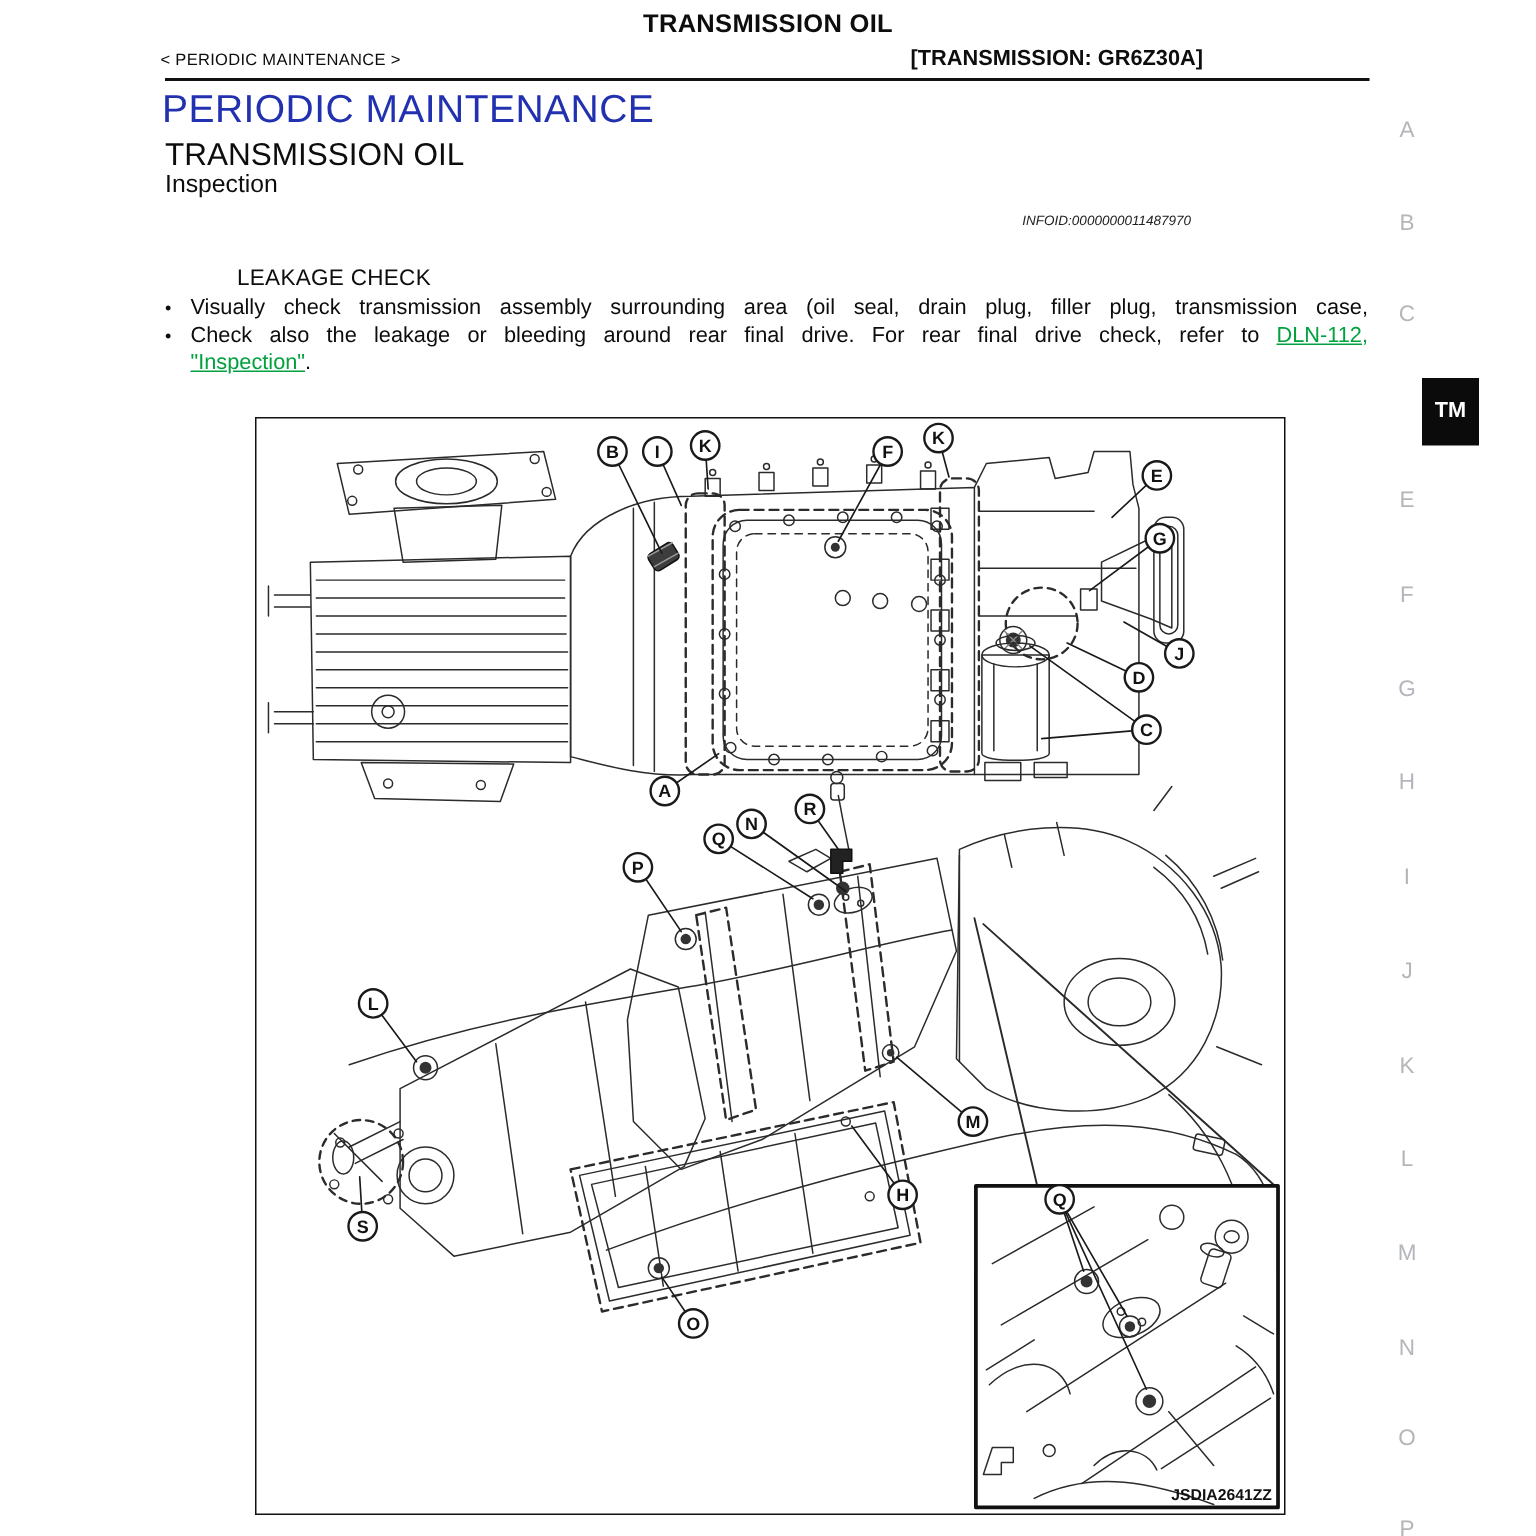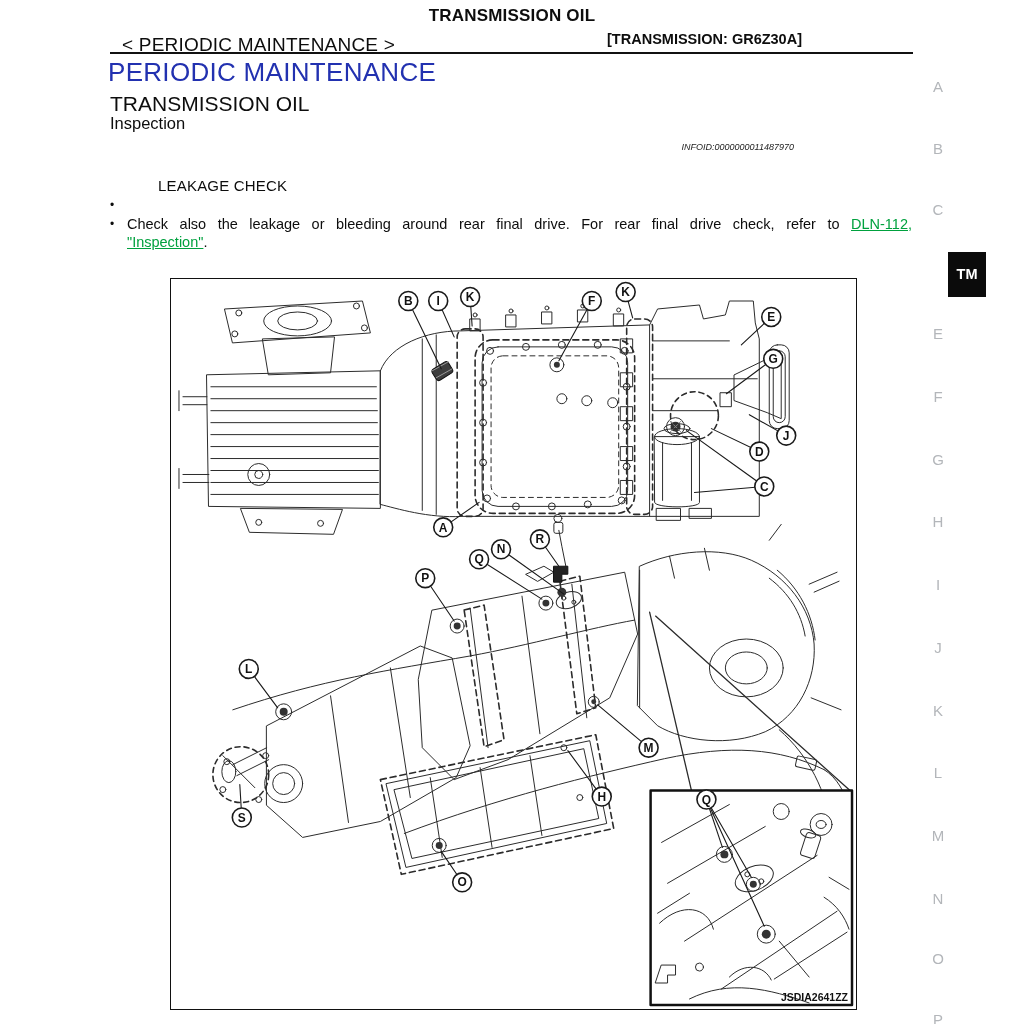--- a/index.html
+++ b/index.html
@@ -3,21 +3,21 @@
 <meta charset="utf-8">
 <style>
   html,body{margin:0;padding:0;background:#fff;}
   body{width:1024px;height:1024px;overflow:hidden;
        font-family:"Liberation Sans","DejaVu Sans",sans-serif;color:#0d0d0d;
        -webkit-font-smoothing:antialiased;}
   .page{position:relative;width:906px;height:1024px;background:#fff;}
 
   .running-title{position:absolute;top:6px;left:0;width:1024px;text-align:center;
                  font-size:17px;font-weight:bold;letter-spacing:.2px;}
-  .breadcrumb{position:absolute;top:34px;left:122px;font-size:19px;letter-spacing:.2px;}
+  .breadcrumb{position:absolute;top:34px;left:107px;font-size:11px;letter-spacing:.2px;}
   .model-tag{position:absolute;top:31px;right:104px;font-size:14.5px;font-weight:bold;}
   .header-rule{position:absolute;top:52px;left:110px;width:803px;height:2px;background:#111;}
 
   h1,h2,h3,h4{margin:0;padding:0;font-weight:normal;}
   h1{position:absolute;top:57px;left:108px;font-size:26px;color:var(--accent-blue,#2231b0);letter-spacing:.3px;}
   h2{position:absolute;top:92px;left:110px;font-size:21px;}
   h3{position:absolute;top:114px;left:110px;font-size:16.5px;}
   .infoid{position:absolute;top:142px;right:112px;font-size:9px;font-style:italic;color:#222;}
   h4{position:absolute;top:177px;left:110px;font-size:15px;letter-spacing:.2px;margin-left:48px;}
 
@@ -51,20 +51,21 @@
   <h1>PERIODIC MAINTENANCE</h1>
   <h2>TRANSMISSION OIL</h2>
   <h3>Inspection</h3>
   <span class="infoid">INFOID:0000000011487970</span>
   <h4>LEAKAGE CHECK</h4>
 
   <div id="bullets">
       <div class="brow">
         <span class="bdot">•</span>
         <div class="blines">
+          <div class="jline"><span>Visually check transmission assembly surrounding area (oil seal, drain plug, filler plug, transmission case,</span></div>
         </div>
       </div>
       <div class="brow">
         <span class="bdot">•</span>
         <div class="blines">
           <div class="jline"><span>Check also the leakage or bleeding around rear final drive. For rear final drive check, refer to </span><span class="link">DLN-112,</span></div>
           <div><span class="link">"Inspection"</span><span>.</span></div>
         </div>
       </div>
     </div>

